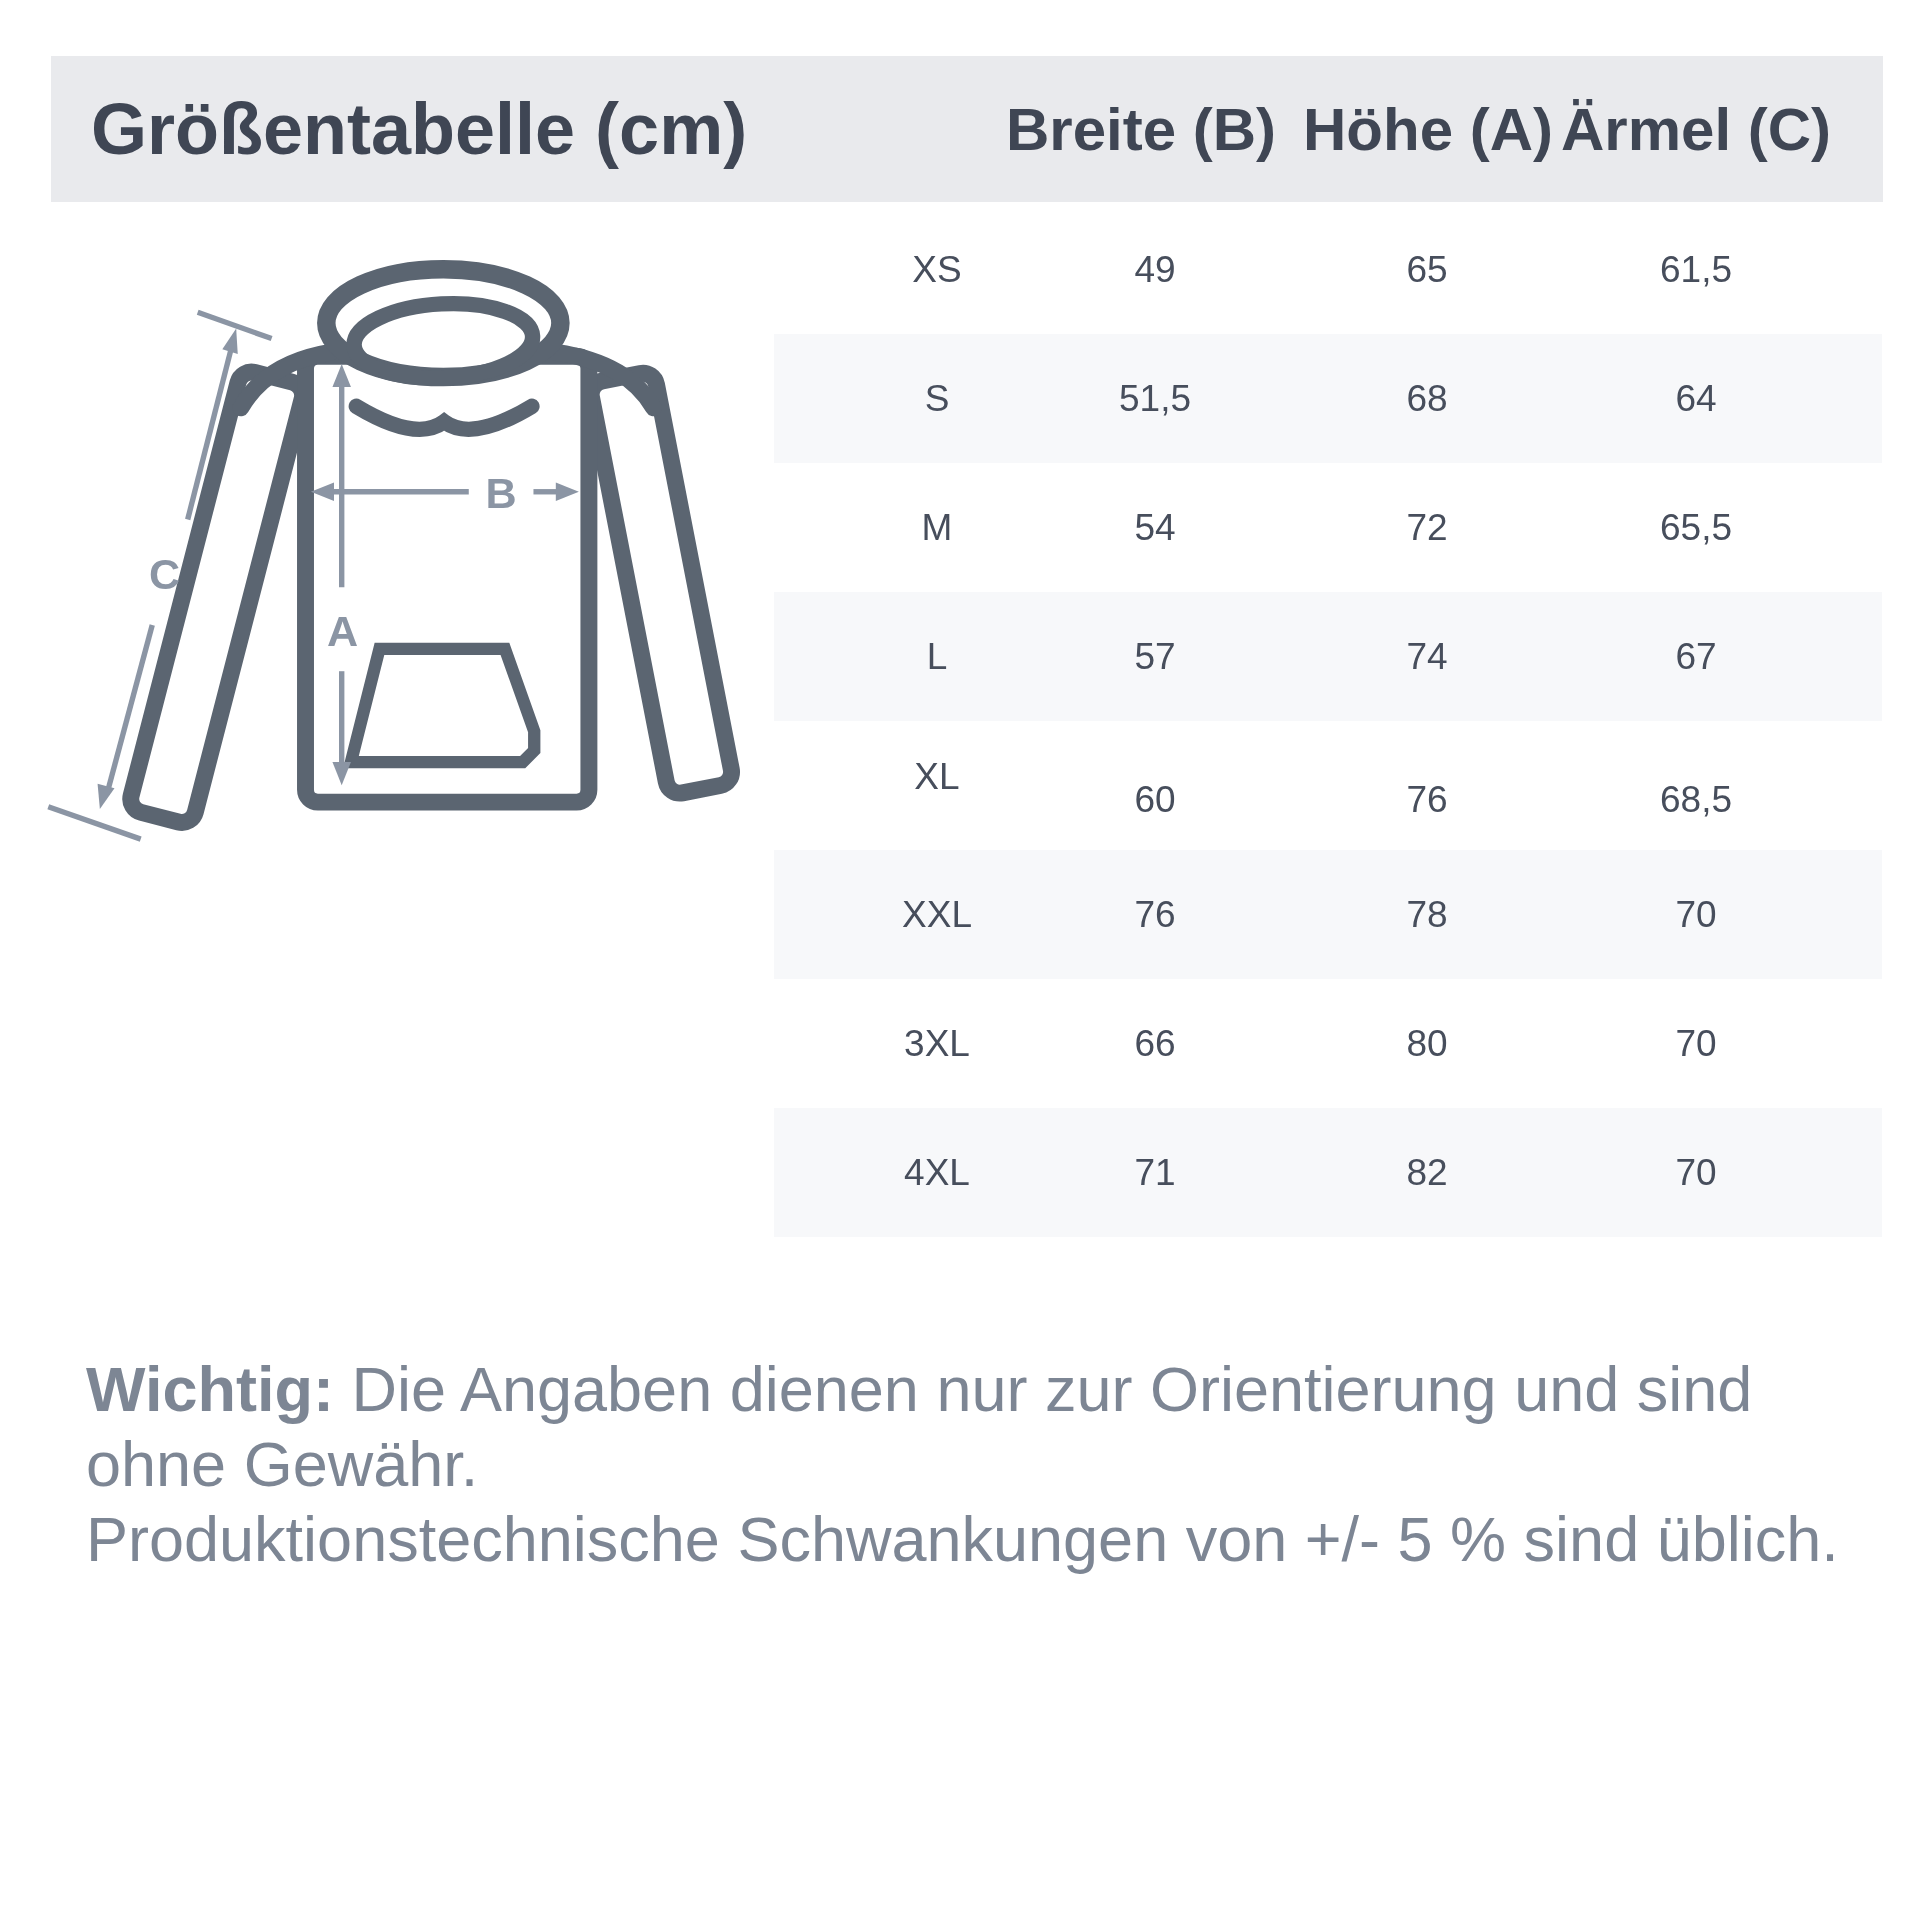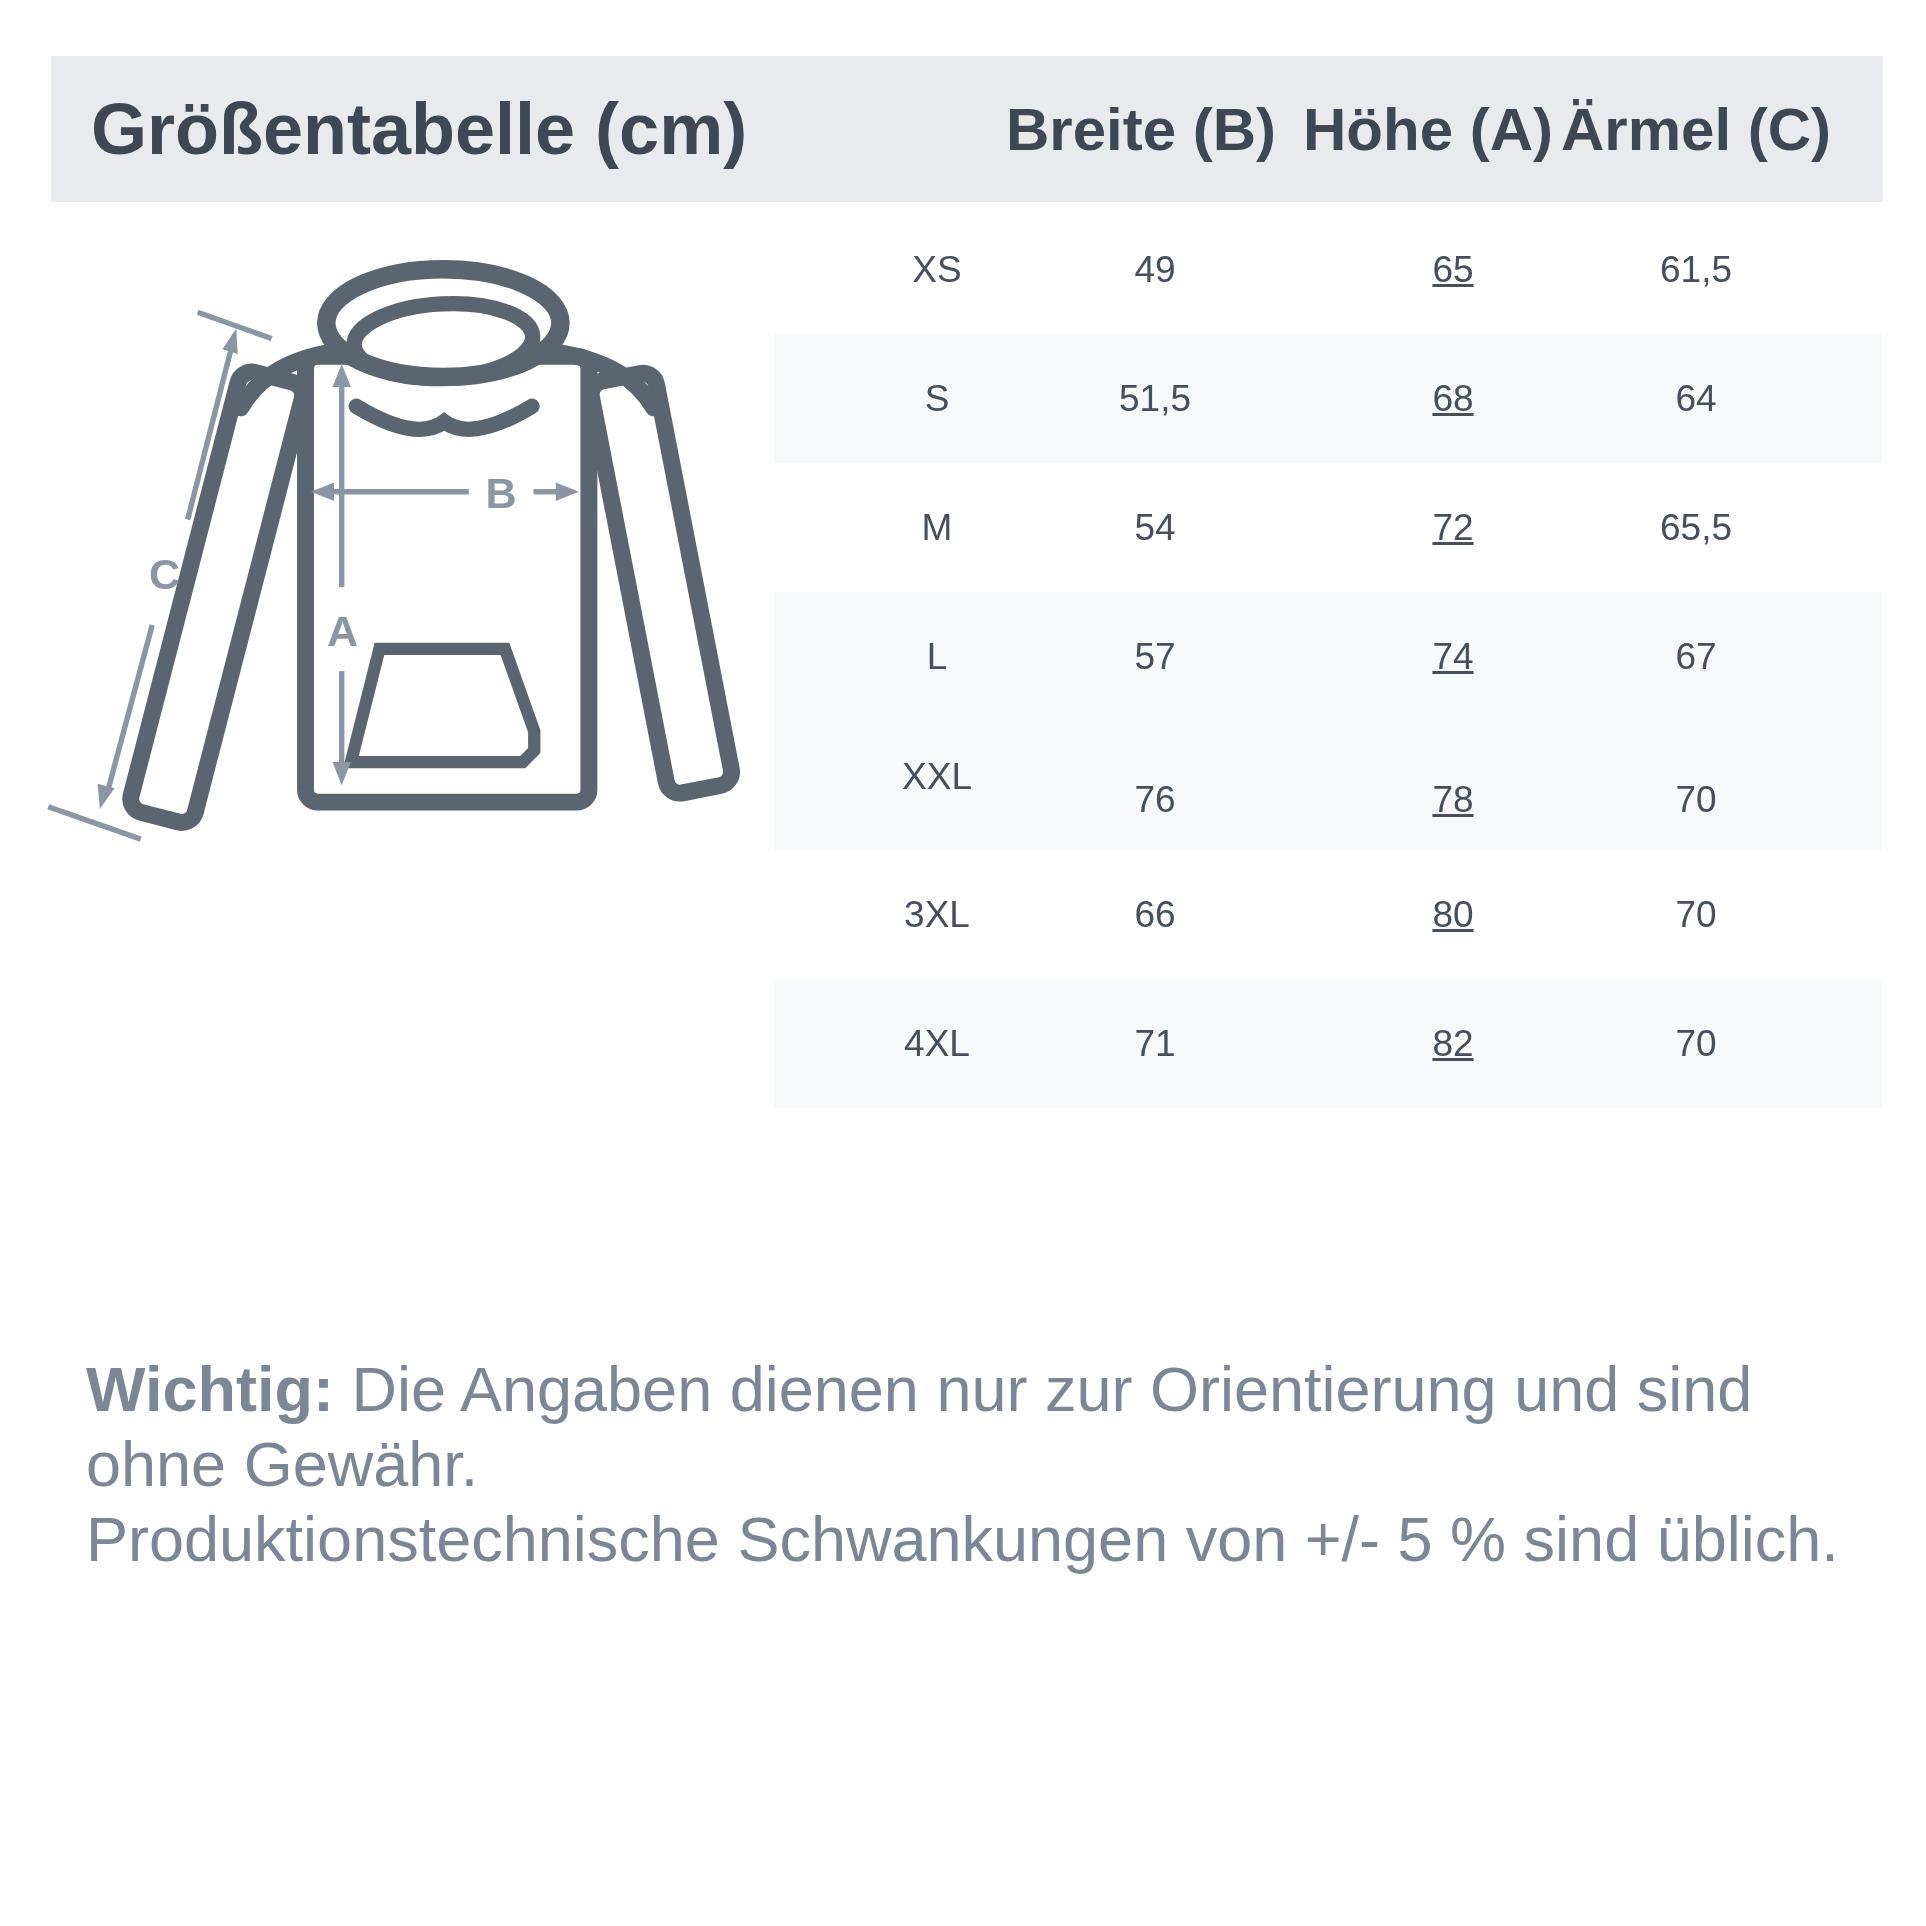--- a/index.html
+++ b/index.html
@@ -36,21 +36,21 @@
   
   .rows{position:absolute;left:774px;top:205px;width:1108px;}
   .row{position:relative;width:100%;height:129px;}
   .row.band{background:var(--band-bg);}
   .cell{
     position:absolute;top:50%;transform:translate(-50%,-50%);
     font-size:37px;color:var(--text);white-space:nowrap;
   }
   .cell.c-size{left:163px;}
   .cell.c-v1{left:381px;}
-  .cell.c-v2{left:679px;text-decoration:underline;}
+  .cell.c-v2{left:653px;}
   .cell.c-v3{left:922px;text-align:right;}
   
   .row:nth-child(5) .cell.c-size{transform:translate(-50%,calc(-50% - 9.2px));}
   .row:nth-child(5) .cell.c-v1,
   .row:nth-child(5) .cell.c-v2,
   .row:nth-child(5) .cell.c-v3{transform:translate(-50%,calc(-50% + 14px));}
   
   .diagram{position:absolute;left:31px;top:223px;width:740px;height:670px;}
   .diagram .dim-label{
     font-family:"Liberation Sans","DejaVu Sans",sans-serif;
@@ -143,20 +143,26 @@
         <span class="cell c-v1">54</span>
         <span class="cell c-v2">72</span>
         <span class="cell c-v3">65,5</span>
       </div>
       <div class="row band">
         <span class="cell c-size">L</span>
         <span class="cell c-v1">57</span>
         <span class="cell c-v2">74</span>
         <span class="cell c-v3">67</span>
       </div>
+      <div class="row">
+        <span class="cell c-size">XL</span>
+        <span class="cell c-v1">60</span>
+        <span class="cell c-v2">76</span>
+        <span class="cell c-v3">68,5</span>
+      </div>
       <div class="row band">
         <span class="cell c-size">XXL</span>
         <span class="cell c-v1">76</span>
         <span class="cell c-v2">78</span>
         <span class="cell c-v3">70</span>
       </div>
       <div class="row">
         <span class="cell c-size">3XL</span>
         <span class="cell c-v1">66</span>
         <span class="cell c-v2">80</span>

